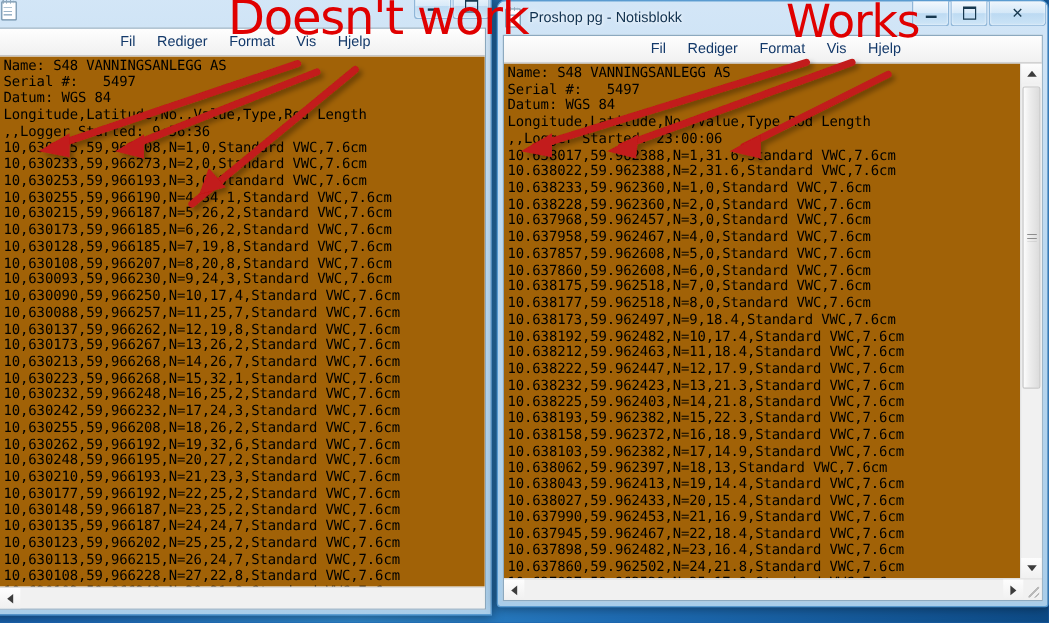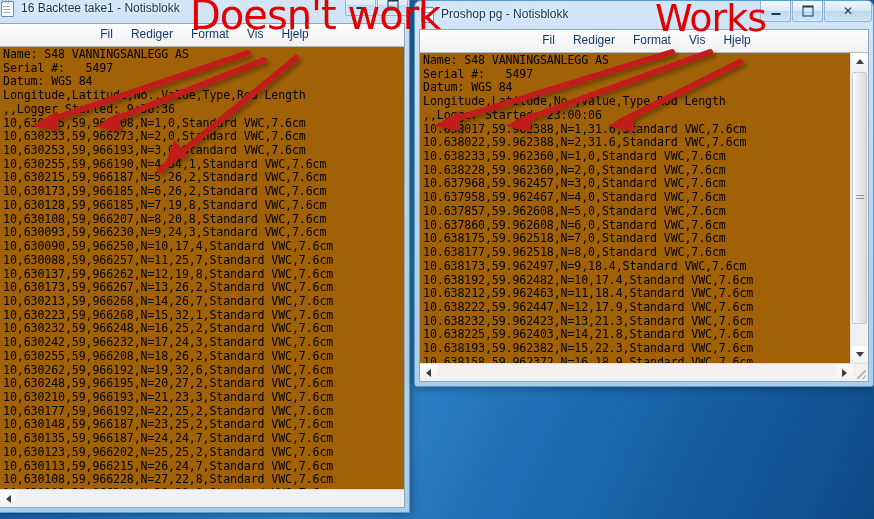--- a/index.html
+++ b/index.html
@@ -33,21 +33,21 @@
     top: -6px;
     width: 416px;
     height: 519px;
     border: 1px solid #5a9bd0;
     border-radius: 7px 7px 0 0;
   }
   .np-window.right {
     left: 414px;
     top: 0px;
     width: 460px;
-    height: 387px;
+    height: 506px;
     border: 1px solid #5a9bd0;
   }
 
   
   .titlebar {
     position: relative;
     height: 25px;
     display: flex;
     align-items: center;
     padding-left: 4px;
@@ -296,21 +296,20 @@
 
 <div id="screen">
 
   <div class="np-window left">
     <div class="titlebar">
       <div class="np-icon">
         <div class="pad"></div>
           <div class="rings"></div>
           <div class="lines"></div>
       </div>
-      <div class="title-text">16 Backtee take1 - Notisblokk</div>
       <div class="win-buttons">
         <div class="win-btn">
             <div class="bar-glyph"></div>
           </div>
         <div class="win-btn">
             <div class="box-glyph"></div>
           </div>
       </div>
     </div>
 

